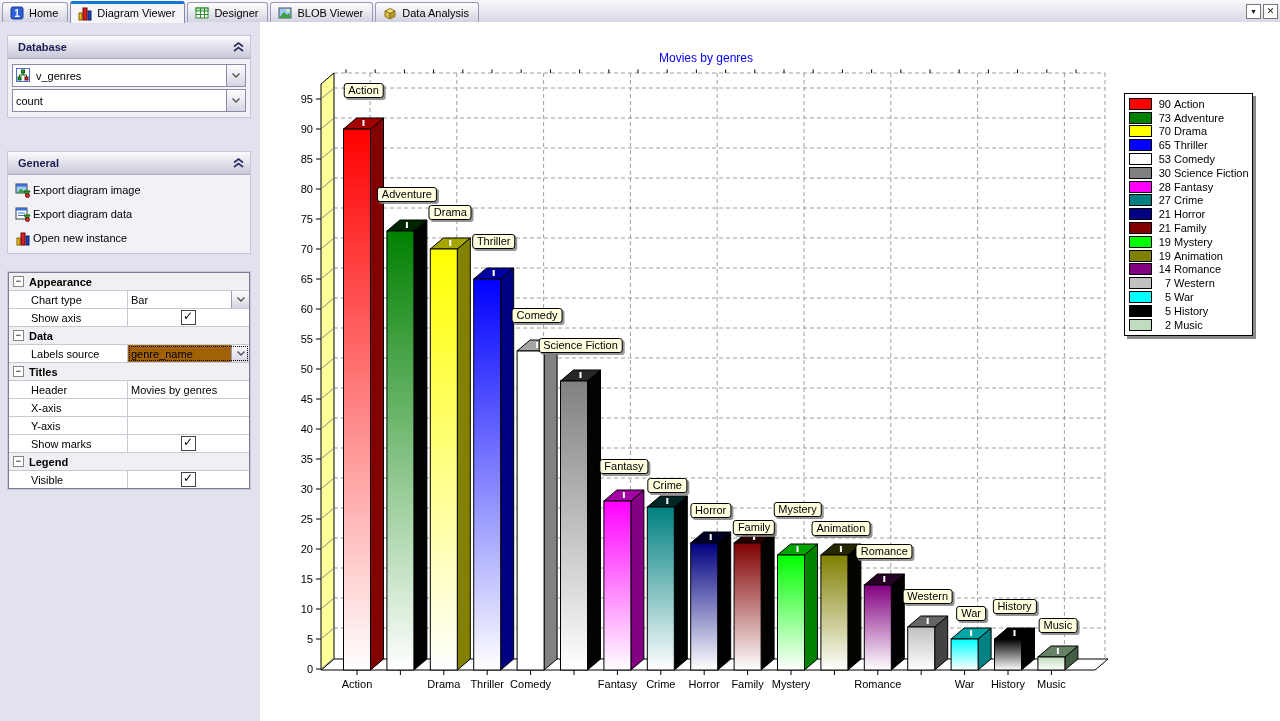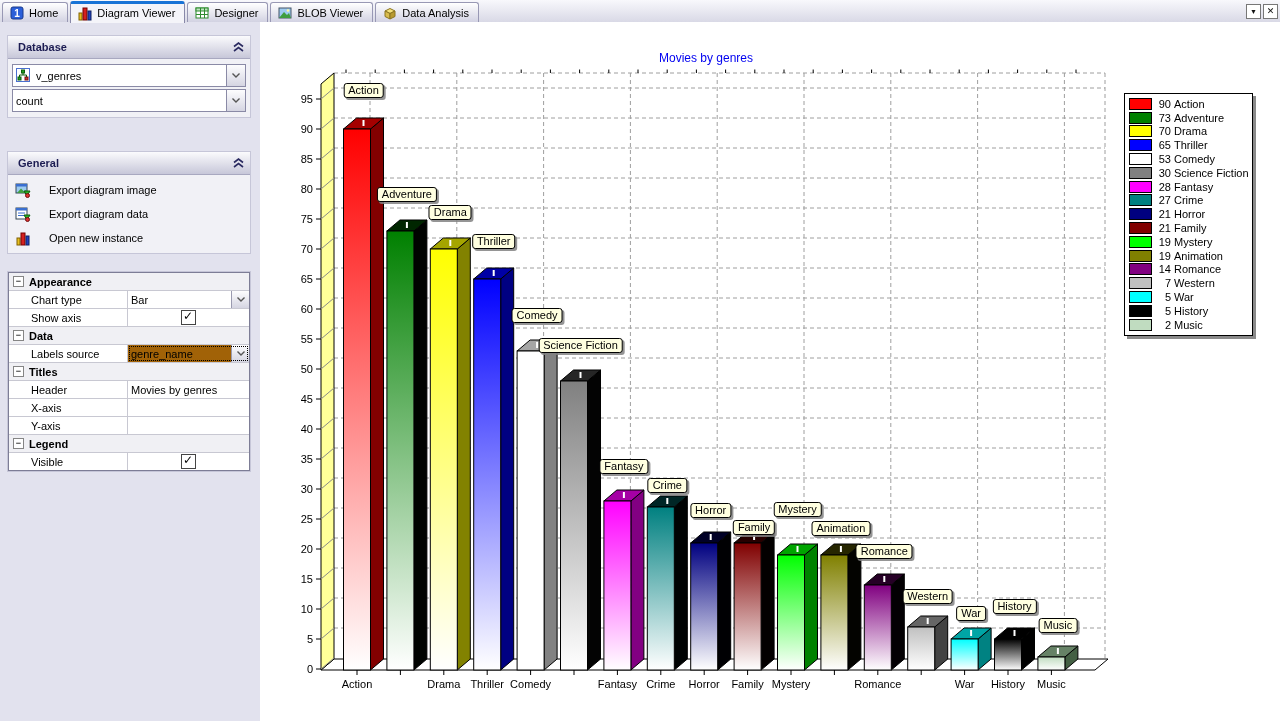--- a/index.html
+++ b/index.html
@@ -26,21 +26,21 @@
     padding:0 6px 0 10px;border-bottom:1px solid #a8a8c0;}
   .panel-title{font-weight:bold;color:#1c1c52;}
   .chev{margin-left:auto;width:11px;height:10px;}
   .panel-body{padding:3px;}
   .combo{height:21px;margin:2px 1px;background:#fff;border:1px solid #8a8aa6;display:flex;align-items:center;padding-left:3px;gap:4px;}
   .combo .cval{overflow:hidden;white-space:nowrap;}
   .combo .cbtn{margin-left:auto;width:18px;align-self:stretch;border-left:1px solid #8a8aa6;
     background:linear-gradient(#fdfdfe,#d5d5e2);display:flex;align-items:center;justify-content:center;}
   .combo .cbtn svg{width:8px;height:5px;}
   .bold{font-weight:bold;}
-  .cmd{display:flex;align-items:center;gap:18px;height:24px;padding-left:4px;cursor:default;}
+  .cmd{display:flex;align-items:center;gap:2px;height:24px;padding-left:4px;cursor:default;}
   .cicon{width:16px;height:16px;flex:0 0 auto;}
 
   
   .propgrid{margin:0;border:1px solid #7d7d96;background:#fff;}
   .prow{display:flex;align-items:center;height:17px;border-bottom:1px solid #c8c8d2;}
   .prow:last-child{border-bottom:none;text-align:center;}
   .prow.group{background:#f0f0f4;font-weight:bold;padding-left:4px;gap:5px;}
   .minusbox{width:9px;height:9px;border:1px solid #858585;background:#fff;display:inline-flex;align-items:center;justify-content:center;
     font-size:9px;line-height:7px;color:#333;}
   .plabel{width:96px;flex:0 0 auto;padding-left:22px;overflow:hidden;white-space:nowrap;text-overflow:ellipsis;align-self:stretch;
@@ -271,20 +271,26 @@
         <div class="prow">
           <div class="plabel">X-axis</div>
           <div class="pval left">
               <span></span>
             </div>
         </div>
         <div class="prow">
           <div class="plabel">Y-axis</div>
           <div class="pval left">
               <span></span>
+            </div>
+        </div>
+        <div class="prow">
+          <div class="plabel">Show marks</div>
+          <div class="pval">
+              <span class="checkbox on"></span>
             </div>
         </div>
         <div class="prow group">
           <span class="minusbox">−</span>
           <span>Legend</span>
         </div>
         <div class="prow">
           <div class="plabel">Visible</div>
           <div class="pval">
               <span class="checkbox on"></span>

